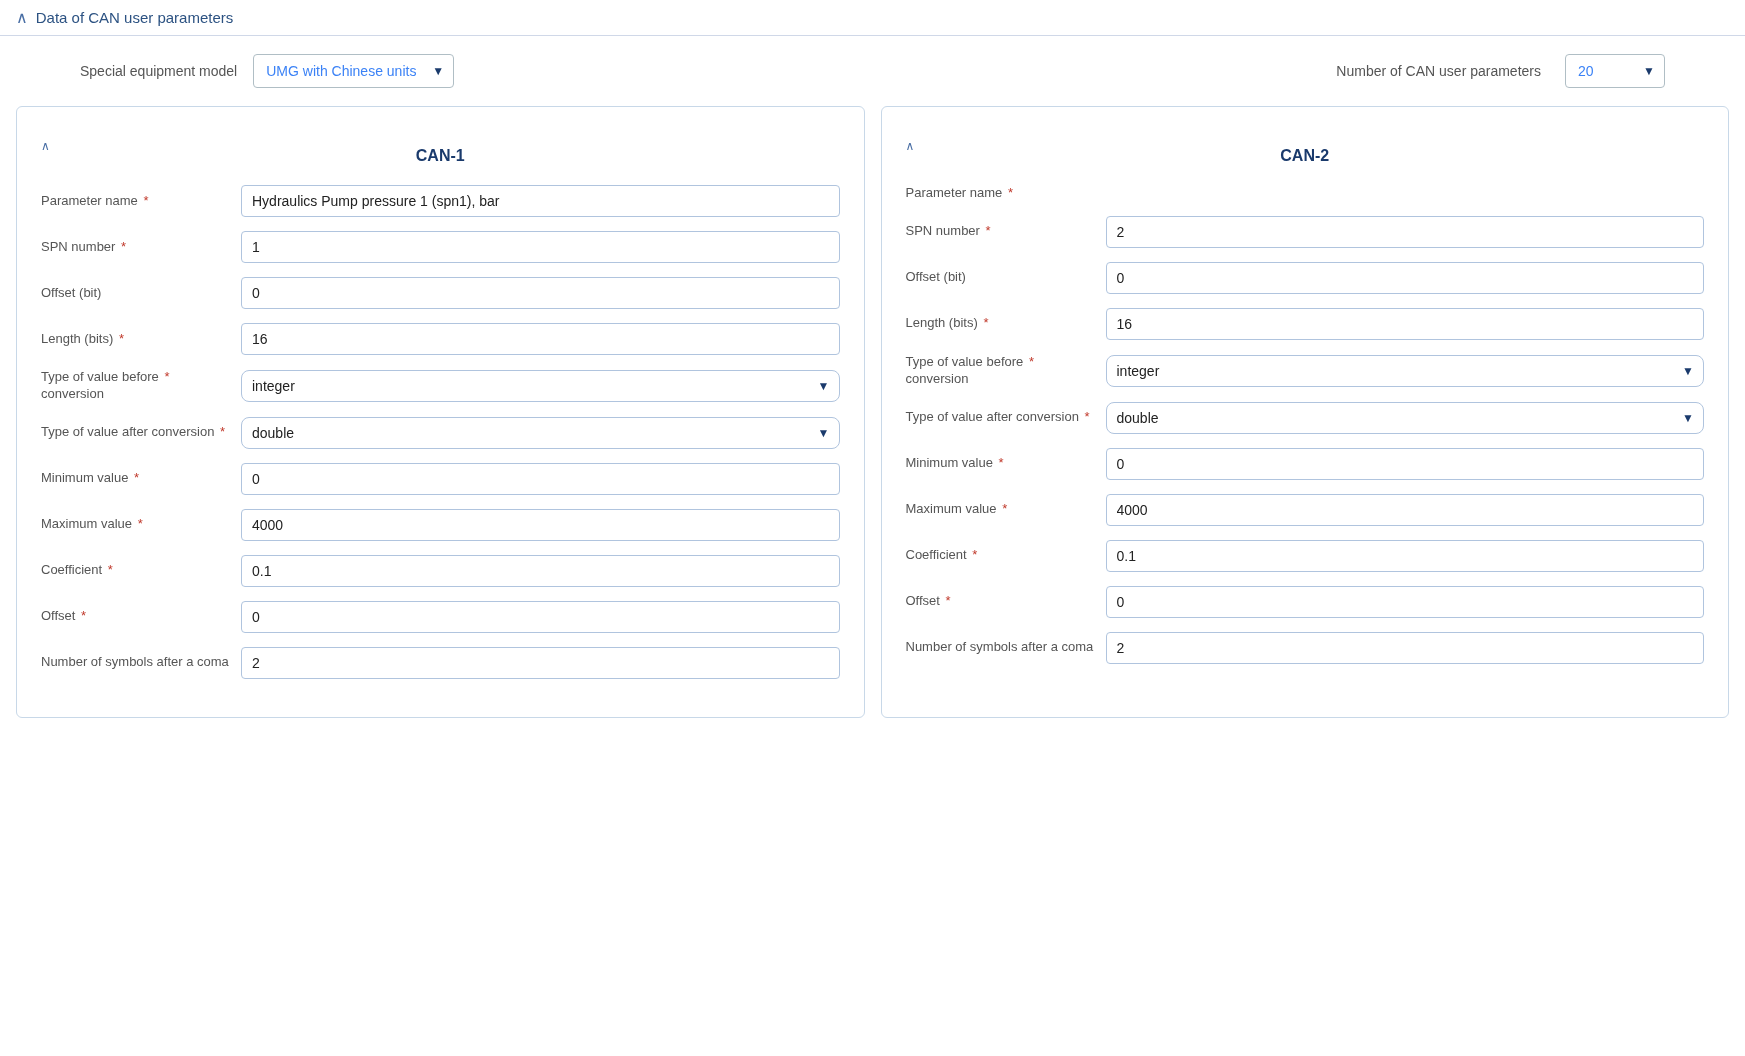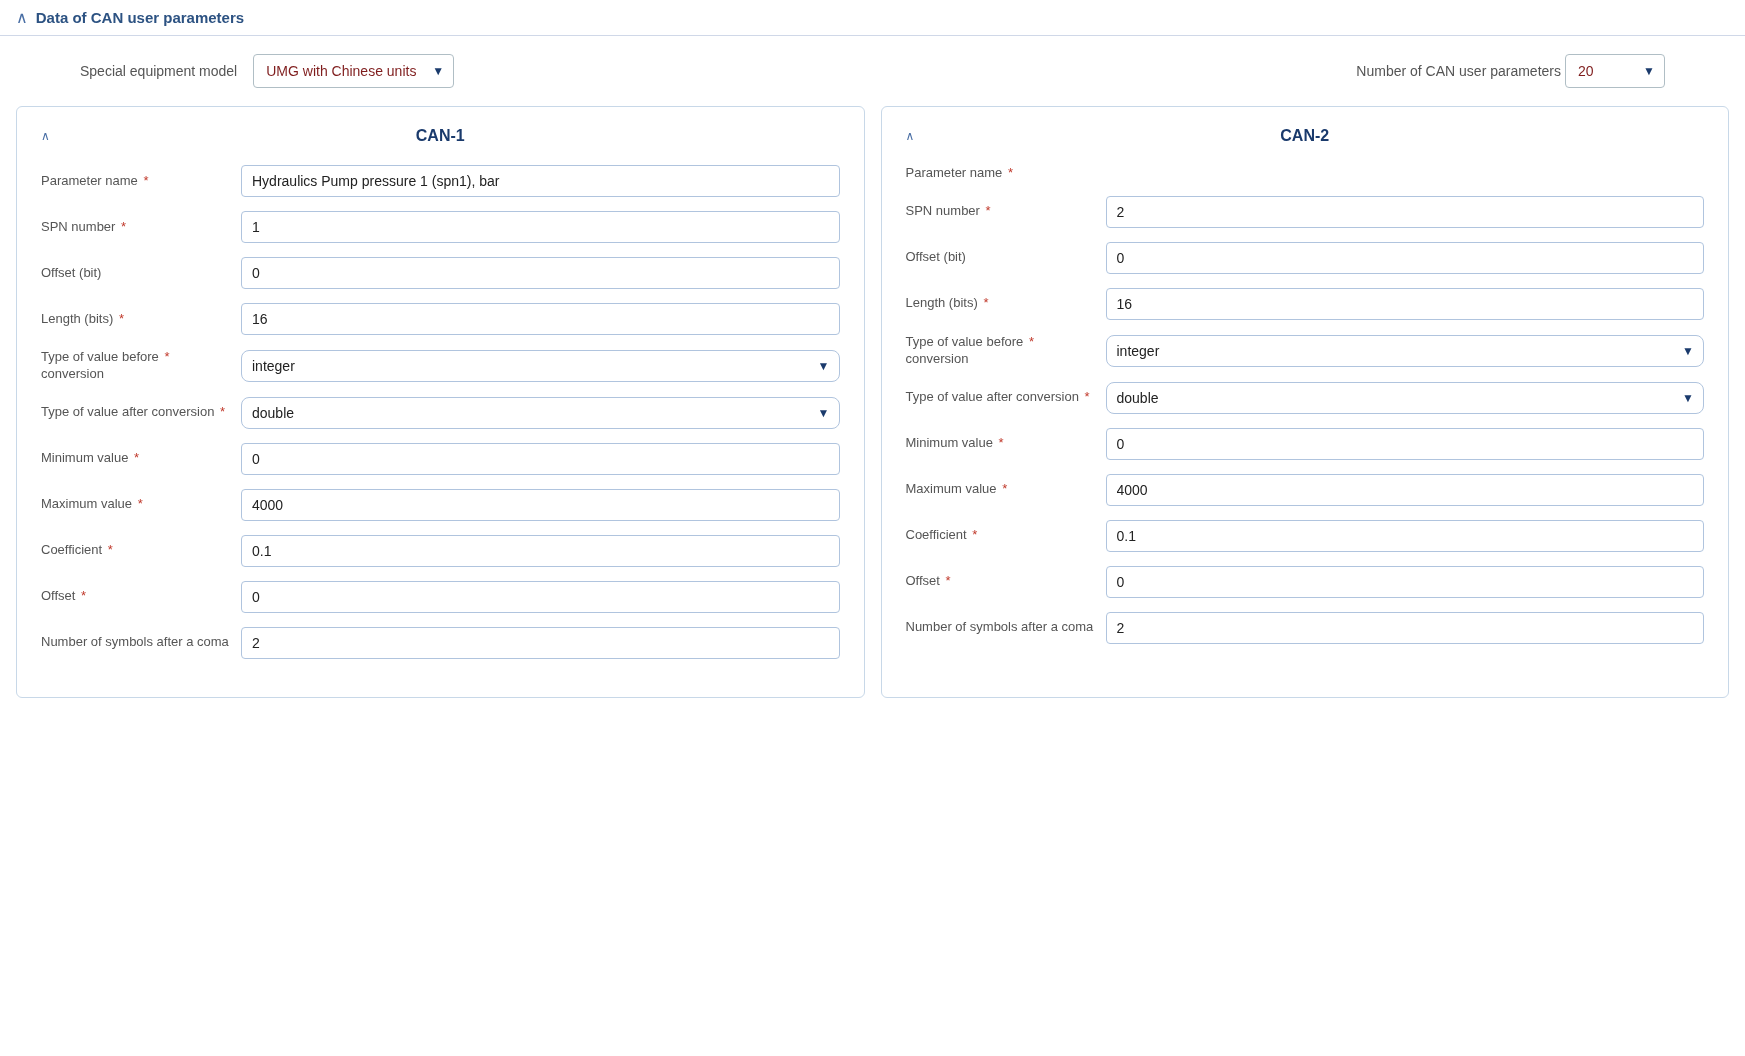--- a/index.html
+++ b/index.html
@@ -20,59 +20,59 @@
 
     .page-header-icon {
       color: #4a6fa5;
       margin-right: 8px;
       font-size: 16px;
     }
 
     .page-title {
       color: #2c5282;
       font-size: 15px;
-      font-weight: 700;
+      font-weight: 400;
     }
 
     .toolbar {
       display: flex;
       align-items: center;
       justify-content: space-between;
       padding: 18px 80px;
     }
 
     .toolbar-left {
       display: flex;
       align-items: center;
       gap: 16px;
     }
 
     .toolbar-right {
       display: flex;
       align-items: center;
-      gap: 4px;
+      gap: 24px;
     }
 
     .toolbar-label {
       color: #555;
       font-size: 14px;
     }
 
     .select-wrapper {
       position: relative;
       display: inline-block;
     }
 
     .select-field {
       appearance: none;
       border: 1px solid #b0bec5;
       border-radius: 4px;
       padding: 8px 36px 8px 12px;
       font-size: 14px;
-      color: #7f1d1d;
+      color: #3b82f6;
       background: #fff;
       cursor: pointer;
       min-width: 200px;
     }
 
     .select-field-sm {
       min-width: 100px;
     }
 
     .select-arrow {
@@ -112,20 +112,21 @@
       left: 0;
       color: #4a6fa5;
       font-size: 12px;
       cursor: pointer;
     }
 
     .panel-title {
       font-weight: bold;
       font-size: 16px;
       color: #1a3a6c;
+      margin-top: 20px;
     }
 
     .form-row {
       display: flex;
       align-items: center;
       margin-bottom: 14px;
     }
 
     .form-label {
       flex: 0 0 200px;

